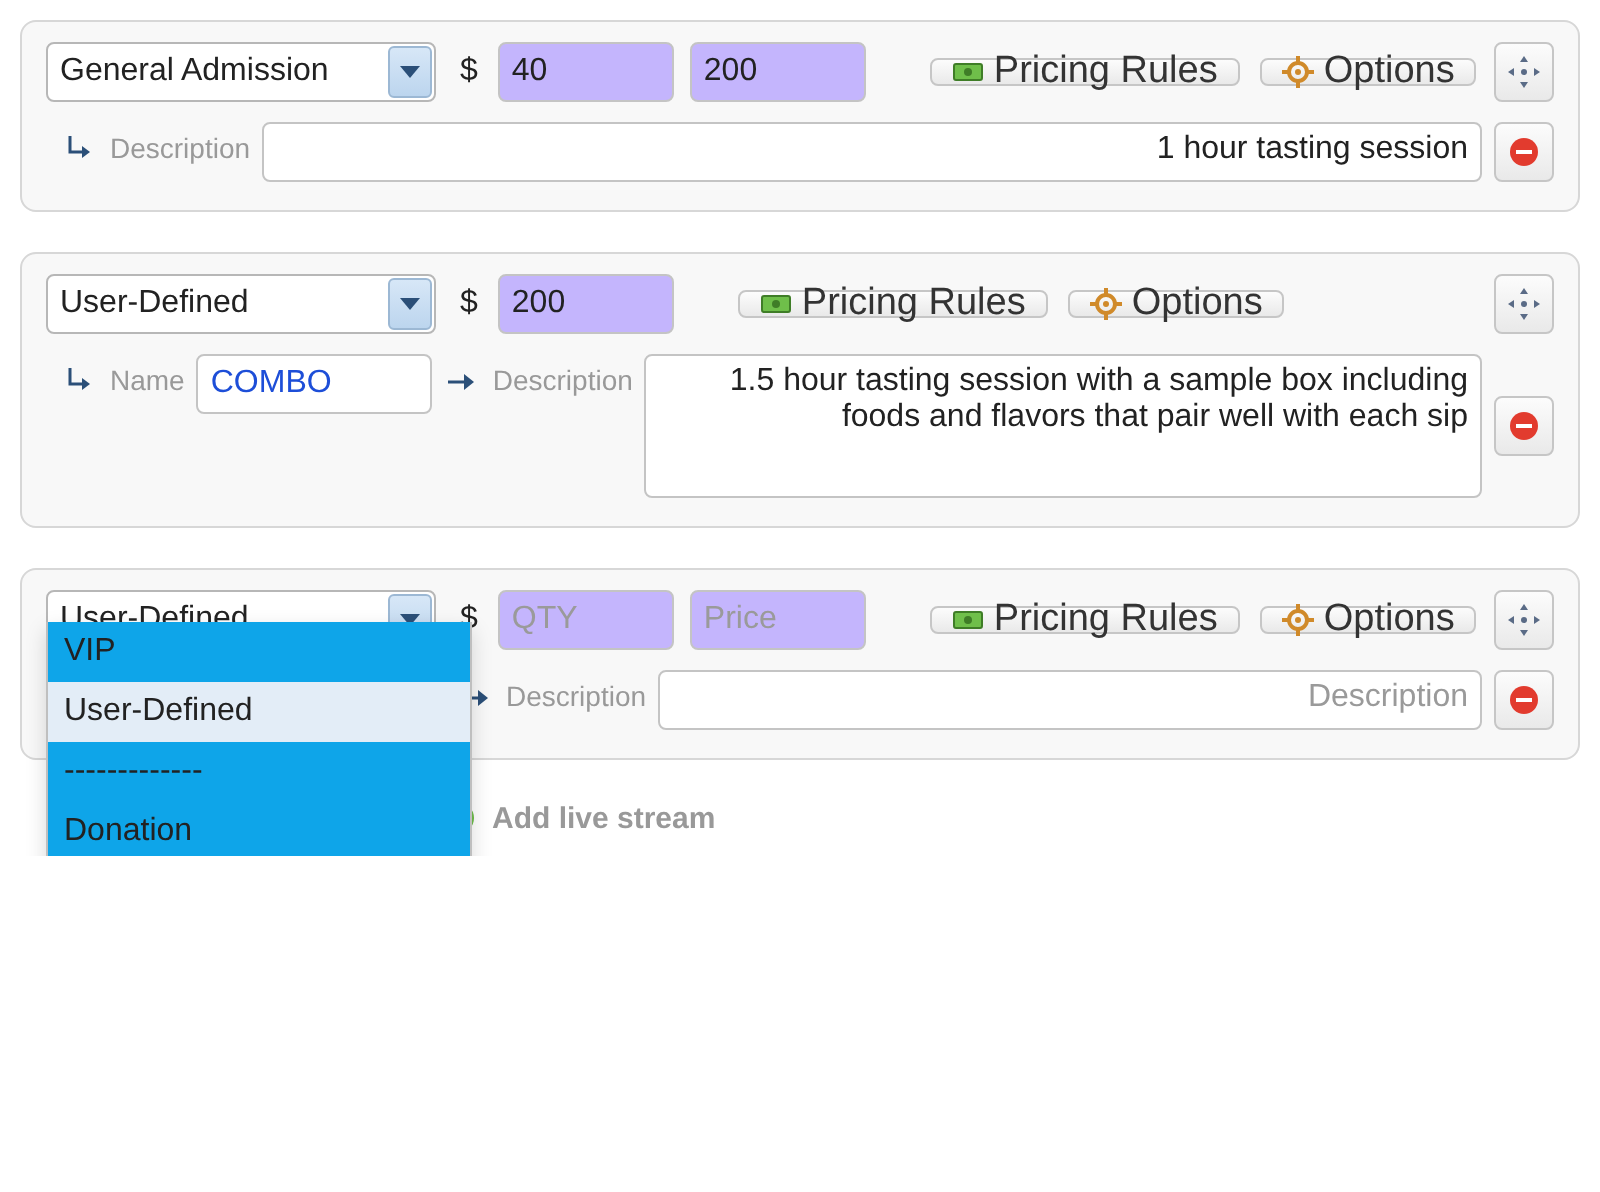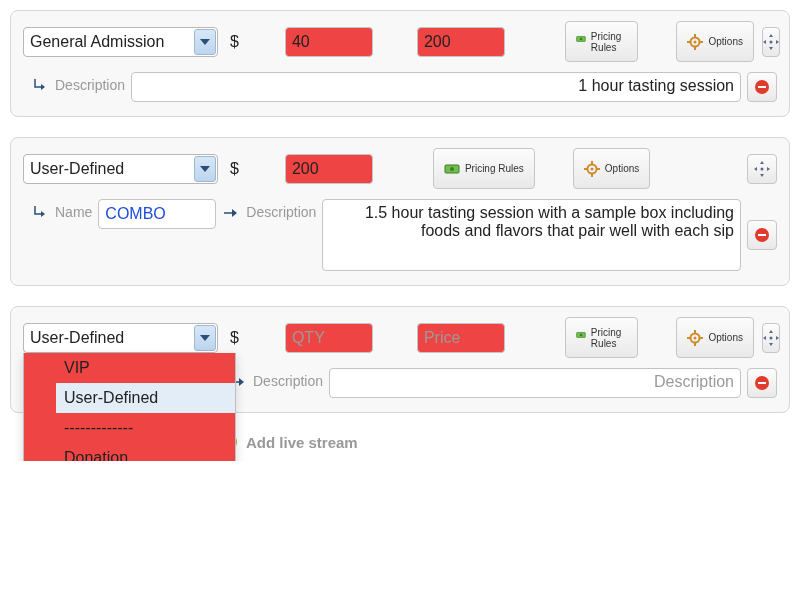--- a/index.html
+++ b/index.html
@@ -18,20 +18,21 @@
     background: #f8f8f8;
     padding: 10px 12px 14px 12px;
     margin-bottom: 20px;
     position: relative;
   }
   .row1 {
     display: flex;
     align-items: center;
     gap: 8px;
     margin-bottom: 10px;
+    justify-content: flex-end;
   }
   .row2 {
     display: flex;
     align-items: flex-start;
     gap: 6px;
   }
   .selectwrap {
     position: relative;
     display: inline-block;
   }
@@ -58,40 +59,38 @@
   .dollar {
     font-size: 16px;
     color: #222;
     margin: 0 2px 0 4px;
   }
   .num {
     width: 88px;
     height: 30px;
     border: 1px solid #c4c4c4;
     border-radius: 4px;
-    background: #ef4444;
+    background: #c4b5fd;
     padding: 3px 6px;
     font-size: 16px;
     color: #222;
-    margin-left: 36px;
   }
   .num::placeholder, .desc::placeholder { color:#9a9a9a; }
   .btn {
-    height: 41px;
+    height: 14px;
     padding: 0 10px;
     border: 1px solid #c6c6c6;
     border-radius: 4px;
     background: linear-gradient(#fcfcfc,#e9e9e9);
     display: inline-flex;
     align-items: center;
     gap: 5px;
-    font-size: 10px;
+    font-size: 19px;
     color: #333;
     cursor: pointer;
-    margin-left: 28px;
   }
   .btn .ico { width:16px; height:16px; display:inline-block; }
   .move {
     width: 30px; height:30px;
     border:1px solid #c6c6c6;
     border-radius:4px;
     background: linear-gradient(#fcfcfc,#e9e9e9);
     display:flex;align-items:center;justify-content:center;
     cursor: move;
     margin-left:auto;
@@ -127,28 +126,27 @@
     border:1px solid #c4c4c4;border-radius:4px;background:#fff;
     padding:4px 6px;font-size:16px;color:#222;
     resize:none;
     font-family:inherit;
     text-align:right;
   }
   .desc.tall { height:72px; }
   
   .dropdown {
     position:absolute;
-    top:30px;left:0;
+    top:16px;left:0;
     width:213px;
-    background:#ef4444;
+    background:#0ea5e9;
     border:1px solid #bfbfbf;
     border-top:none;
     box-shadow:0 4px 10px rgba(0,0,0,.15);
     z-index:10;
-    padding-left:32px;
   }
   .dropdown div {
     padding:6px 8px;
     font-size:16px;
     color:#222;
     cursor:pointer;
   }
   .dropdown div.sel { background:#e3edf7; }
   .addstream {
     display:flex;align-items:center;gap:8px;

